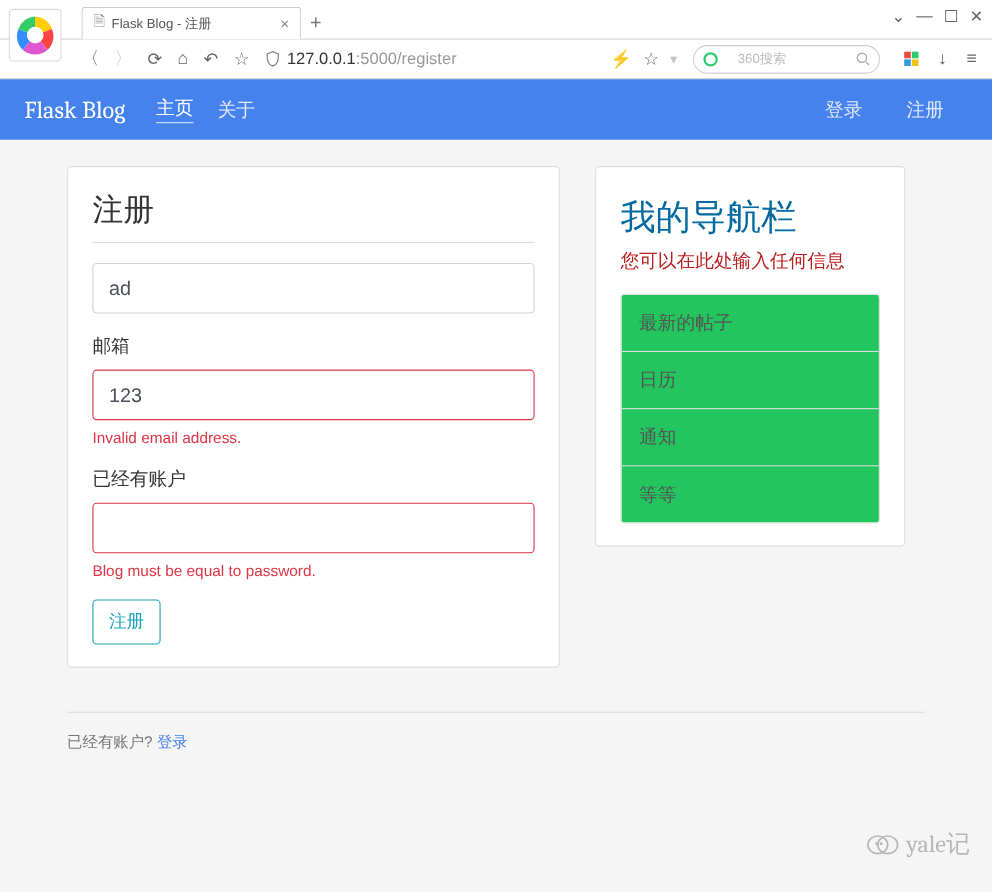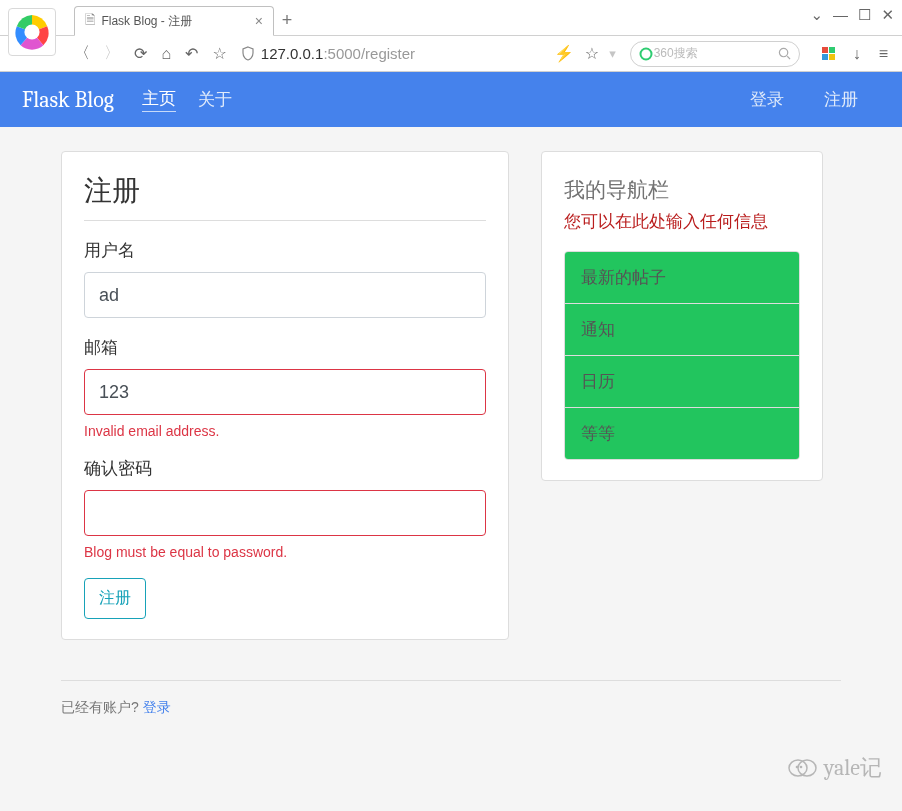--- a/index.html
+++ b/index.html
@@ -70,21 +70,21 @@
   .addr .url { font-size:15px; color:#999;text-align:center;}
   .addr .url .em { color:#333; }
   .search-box {
     width:170px; height:26px;
     border:1px solid #d0d0d0;
     border-radius: 13px;
     display:flex; align-items:center;
     padding: 0 8px;
     color:#bbb;
     font-size:12px;
-    gap:1px;
+    gap:18px;
   }
   .search-box .mag { margin-left:auto;}
   .right-ctrls { display:flex; gap:18px; padding: 0 14px 0 8px; align-items:center;}
   .colors { display:grid; grid-template-columns:6px 6px; grid-template-rows:6px 6px; gap:1px;}
   .colors span:nth-child(1){background:#e74c3c;}
   .colors span:nth-child(2){background:#2ecc71;}
   .colors span:nth-child(3){background:#3498db;}
   .colors span:nth-child(4){background:#f1c40f;}
 
   
@@ -131,21 +131,21 @@
     color:#17a2b8;
     background:#fff;
     border-radius:4px;
     padding: 9px 14px;
     font-size:16px;
     font-family: inherit;
   }
   .below { width:780px; margin: 0 auto; padding: 0 0 28px 0; border-top:1px solid #ddd; padding-top:18px; font-size:14px; color:#777;}
   .below a { color:#4582ec; text-decoration:none;}
 
-  .side-title { font-size:21px; margin: 4px 0 6px 0; color:#737373; font-weight:300;}
+  .side-title { font-size:32px; margin: 4px 0 6px 0; color:#0369a1; font-weight:300;}
   .side-sub { font-size:17px; color:#b91c1c; margin-bottom:18px;}
   .list-group { border:1px solid #ddd; border-radius:4px; overflow:hidden;}
   .lg-item { padding:14px 16px; font-size:17px; color:#555; border-bottom:1px solid #ddd; background:#22c55e;}
   .lg-item:last-child { border-bottom:none;}
 
   .watermark {
     position:fixed; right: 20px; bottom: 28px;
     color:#444; opacity:0.35;
     font-size: 22px; font-family: Cambria, serif;
     display:flex; align-items:center; gap:6px;
@@ -238,47 +238,46 @@
       <span class="navlink">登录</span>
       <span class="navlink">注册</span>
     </div>
   </div>
 
   <div class="container">
     <div class="card left">
       <div class="form-title">注册</div>
 
       <div class="fgroup">
-        <label class="flabel">用户名</label>
         <input class="finput" value="ad" style="">
       </div>
 
       <div class="fgroup">
         <label class="flabel">邮箱</label>
         <input class="finput err" value="123" style="">
         <div class="ferr">Invalid email address.</div>
       </div>
 
 
       <div class="fgroup">
-        <label class="flabel">确认密码</label>
+        <label class="flabel">已经有账户</label>
         <input type="password" class="finput err" value="" style="">
         <div class="ferr">Blog must be equal to password.</div>
       </div>
 
       <button class="btn-outline">注册</button>
     </div>
 
     <div class="card right">
       <div class="side-title">我的导航栏</div>
       <div class="side-sub">您可以在此处输入任何信息</div>
       <div class="list-group">
         <div class="lg-item">最新的帖子</div>
+        <div class="lg-item">日历</div>
         <div class="lg-item">通知</div>
-        <div class="lg-item">日历</div>
         <div class="lg-item">等等</div>
       </div>
     </div>
   </div>
 
   <div class="below">
     <span>已经有账户?</span>
     <a href="#">登录</a>
   </div>
 </div>

